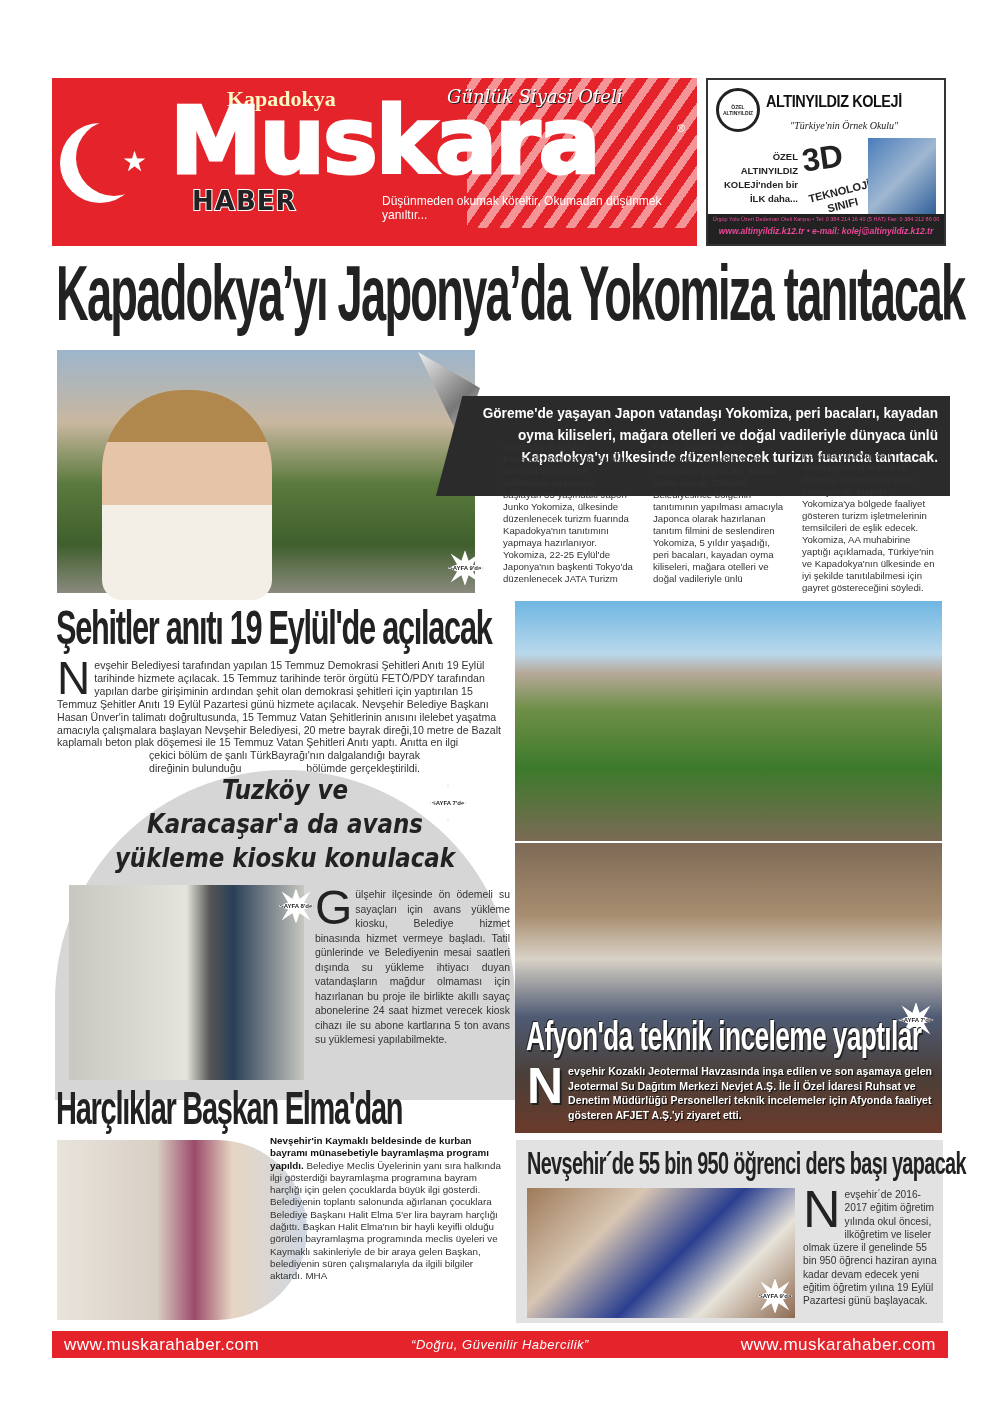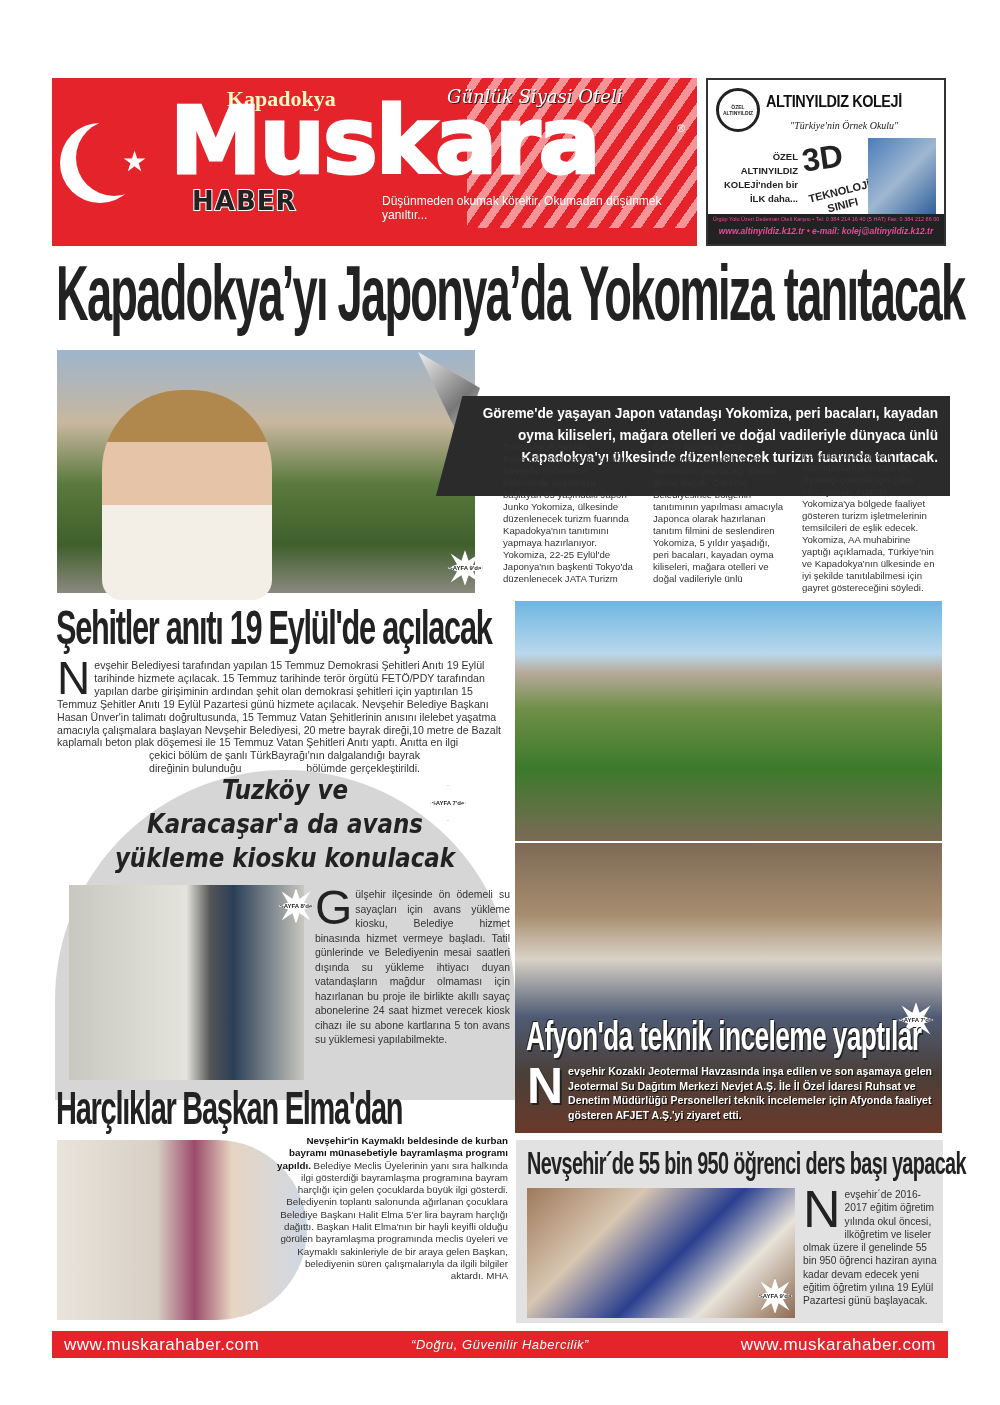--- a/index.html
+++ b/index.html
@@ -55,21 +55,21 @@
 #s3text{left:315px;top:888px;width:195px;font-size:10.4px;line-height:14.5px;color:#333;text-align:justify}
 .dropG{float:left;font-size:48px;line-height:40px;margin-right:3px;color:#222}
 
 #photo4{left:515px;top:843px;width:427px;height:290px;background:linear-gradient(180deg,#7d6a55 0%,#a88e70 25%,#d9d2c6 40%,#4f5b74 60%,#4a3f38 80%,#6b3a2b 100%)}
 #h4{left:526px;top:1016px;font-size:40px;letter-spacing:-1px;transform:scaleX(0.66);line-height:1;color:#fff;text-shadow:2px 2px 0 #222,-1px -1px 0 #222}
 #s4text{left:527px;top:1064px;width:420px;font-size:10.6px;line-height:14.5px;color:#fff;font-weight:bold;text-shadow:1px 1px 1px #000}
 .dropN{float:left;font-size:50px;line-height:44px;margin-right:5px;color:#fff;font-weight:bold;text-shadow:2px 2px 0 #222}
 
 #h5{left:56px;top:1085px;font-size:46px;letter-spacing:-2px;transform:scaleX(0.63);line-height:1}
 #photo5{left:57px;top:1140px;width:250px;height:180px;border-radius:0 125px 125px 0;background:linear-gradient(90deg,#e9e4dc 0%,#d8cfc4 40%,#9b4b6a 55%,#e6d5c2 70%,#cfd8e5 100%);overflow:hidden}
-#s5text{left:270px;top:1135px;width:238px;font-size:9.8px;line-height:12.3px;color:#333;text-align:right}
+#s5text{left:270px;top:1135px;width:238px;font-size:9.8px;line-height:12.3px;color:#333;text-align:left}
 #s5text b{color:#111}
 
 #box6{left:516px;top:1140px;width:427px;height:183px;background:#e2e2e2}
 #h6{left:527px;top:1147px;font-size:32px;letter-spacing:-1px;transform:scaleX(0.62);line-height:1}
 #photo6{left:527px;top:1188px;width:268px;height:130px;background:linear-gradient(135deg,#9e7a5a 0%,#d8c6b2 30%,#2a3f8f 55%,#e7e2d8 75%,#8e6b52 100%)}
 #s6text{left:803px;top:1188px;width:140px;font-size:10.2px;line-height:13.3px;color:#333}
 
 #footer{left:52px;top:1331px;width:896px;height:27px;background:#e4232a;color:#fff;display:flex;align-items:center;justify-content:space-between;padding:0 12px;font-size:17px;letter-spacing:.5px}
 #footer .mid{font-size:13px;font-style:italic}
 </style>

